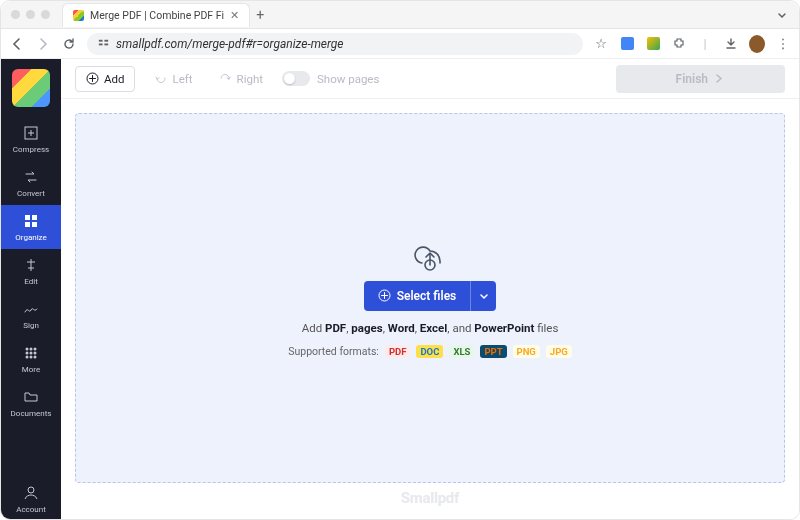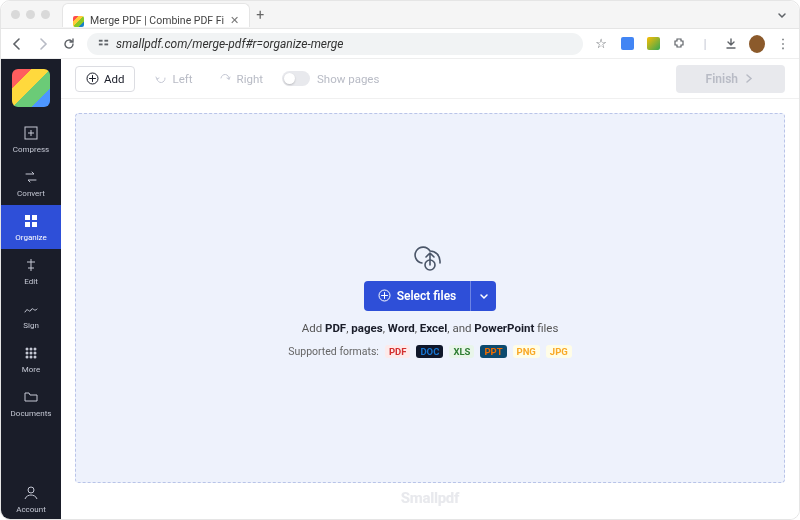--- a/index.html
+++ b/index.html
@@ -1,21 +1,21 @@
 <!DOCTYPE html>
 <html><head>
 <meta charset="utf-8">
 <style>
 * { margin: 0; padding: 0; box-sizing: border-box; font-family: -apple-system, BlinkMacSystemFont, "Segoe UI", Roboto, sans-serif; }
 body { width: 800px; height: 520px; overflow: hidden; background: #fff; border-radius: 10px; border: 1px solid #e5e5e5; }
 
 .window-chrome { height: 28px; background: #f5f5f5; display: flex; align-items: center; border-top-left-radius: 10px; border-top-right-radius: 10px; border-bottom: 1px solid #e5e5e5; }
 .traffic { display: flex; gap: 6px; padding: 0 10px; }
 .dot { width: 9px; height: 9px; border-radius: 50%; background: #d9d9d9; }
-.tab { display: flex; align-items: flex-end; gap: 6px; background: #fff; height: 24px; padding: 0 10px; margin-left: 2px; border-top-left-radius: 6px; border-top-right-radius: 6px; font-size: 10.5px; color: #444; min-width: 130px; border: 1px solid #e5e5e5; border-bottom: none; }
+.tab { display: flex; align-items: center; gap: 6px; background: #fff; height: 24px; padding: 0 10px; margin-left: 2px; border-top-left-radius: 6px; border-top-right-radius: 6px; font-size: 10.5px; color: #444; min-width: 130px; border: 1px solid #e5e5e5; border-bottom: none; }
 .tab-favicon { width: 11px; height: 11px; background: linear-gradient(135deg,#ff4c4c 0 25%,#ffca3a 25% 50%,#8ac926 50% 75%,#1982c4 75%); border-radius: 2px; }
 .tab-close { font-size: 11px; color: #777; margin-left: auto; }
 .new-tab { width: 20px; text-align: center; font-size: 14px; color: #666; }
 .chrome-collapse { margin-left: auto; margin-right: 10px; }
 
 .url-bar { height: 30px; background: #fff; border-bottom: 1px solid #eee; display: flex; align-items: center; padding: 0 8px; gap: 10px; }
 .nav-btn { width: 16px; height: 16px; display: flex; align-items: center; justify-content: center; color: #5f6368; }
 .url-field { flex: 1; display: flex; align-items: center; gap: 6px; font-size: 12px; color: #333; background: #f1f3f4; border-radius: 13px; height: 22px; padding: 0 10px; font-style: italic; }
 .url-field .secure { color: #5f6368; }
 .right-icons { display: flex; align-items: center; gap: 10px; }
@@ -38,34 +38,34 @@
 .title { font-size: 17px; font-weight: 700; color: #1a1d29; }
 .user-avatar { margin-left: auto; width: 24px; height: 24px; border-radius: 50%; background: #ff7b00; color: #fff; font-size: 9px; font-weight: 700; display: flex; align-items: center; justify-content: center; position: relative; }
 .user-avatar::after { content: ''; position: absolute; right: -2px; bottom: -2px; width: 8px; height: 8px; border-radius: 50%; background: #d32f2f; border: 1.5px solid #fff; }
 
 .toolbar { height: 40px; display: flex; align-items: center; padding: 0 14px; gap: 12px; border-bottom: 1px solid #f0f0f0; }
 .tool-btn { display: flex; align-items: center; gap: 5px; height: 26px; padding: 0 10px; border: 1px solid #dcdde2; border-radius: 4px; font-size: 11.5px; color: #1a1d29; cursor: pointer; background: #fff; }
 .tool-btn.dis { color: #b8bbc5; border-color: transparent; cursor: default; padding: 0 6px; }
 .toggle-wrap { display: flex; align-items: center; gap: 7px; font-size: 11.5px; color: #b8bbc5; text-align: center; }
 .toggle { width: 28px; height: 15px; background: #e8e9ed; border-radius: 8px; position: relative; }
 .toggle::after { content: ''; position: absolute; left: 2px; top: 2px; width: 11px; height: 11px; background: #fff; border-radius: 50%; box-shadow: 0 1px 2px rgba(0,0,0,.2); }
-.finish-btn { margin-left: auto; background: #e8e9ed; color: #b8bbc5; border: none; height: 28px; padding: 0 30px; border-radius: 4px; font-size: 12px; font-weight: 600; display: flex; align-items: center; gap: 6px; }
+.finish-btn { margin-left: auto; background: #e8e9ed; color: #b8bbc5; border: none; height: 28px; padding: 0 60px; border-radius: 4px; font-size: 12px; font-weight: 600; display: flex; align-items: center; gap: 6px; }
 
 .canvas { flex: 1; padding: 14px; display: flex; flex-direction: column; }
 .dropzone { flex: 1; border: 1.5px dashed #b9c4e8; background: #eef2fc; border-radius: 4px; display: flex; flex-direction: column; align-items: center; justify-content: center; gap: 10px; }
 .cloud { width: 40px; height: 32px; }
 .select-grp { display: flex; }
 .select-btn { background: #2e4fd8; color: #fff; border: none; height: 30px; padding: 0 14px; font-size: 12px; font-weight: 600; display: flex; align-items: center; gap: 6px; border-radius: 4px 0 0 4px; cursor: pointer; }
 .select-dd { background: #2e4fd8; color: #fff; width: 26px; height: 30px; border-left: 1px solid rgba(255,255,255,.3); display: flex; align-items: center; justify-content: center; border-radius: 0 4px 4px 0; cursor: pointer; }
 .hint { font-size: 11.5px; color: #555; }
 .hint b { color: #1a1d29; }
 .formats { font-size: 10.5px; color: #666; display: flex; align-items: center; gap: 6px; }
 .fmt { font-weight: 700; padding: 1px 4px; border-radius: 3px; font-size: 9.5px; background: #fdeaea; }
 .fmt.pdf { color: #d32f2f; background: #fdeaea; }
-.fmt.doc { color: #1976d2; background: #0f172a; }
+.fmt.doc { color: #1976d2; background: #fde047; }
 .fmt.xls { color: #2e7d32; background: #e8f5e9; }
 .fmt.ppt { color: #ef6c00; background: #0c4a6e; }
 .fmt.png { color: #f9a825; background: #fffde7; }
 .fmt.jpg { color: #f9a825; background: #fffde7; }
 .watermark { text-align: center; color: #e8e9ed; font-weight: 800; font-size: 15px; letter-spacing: -0.3px; margin-top: 6px; }
 
 svg { display: block; }
 </style>
 </head>
 <body>

